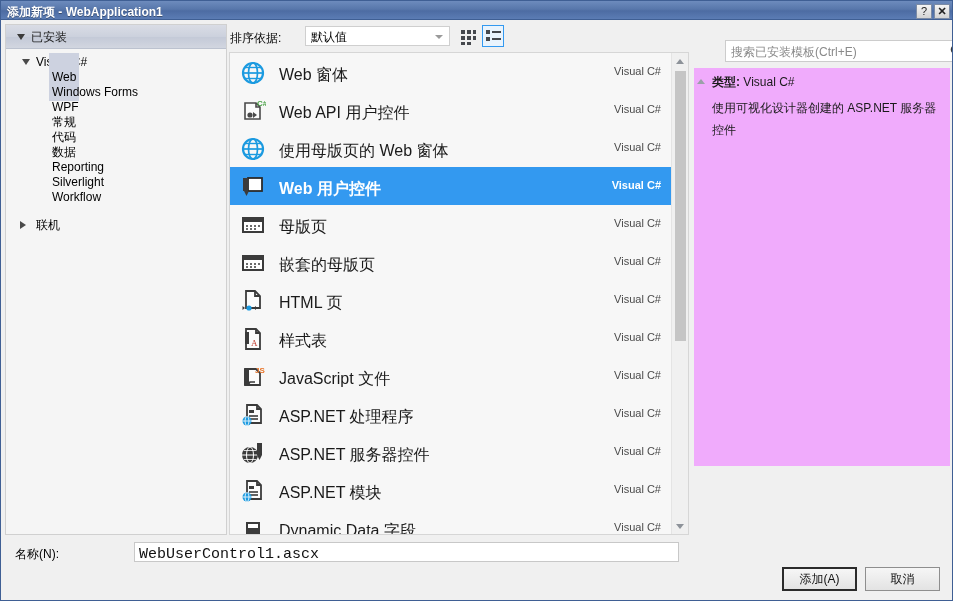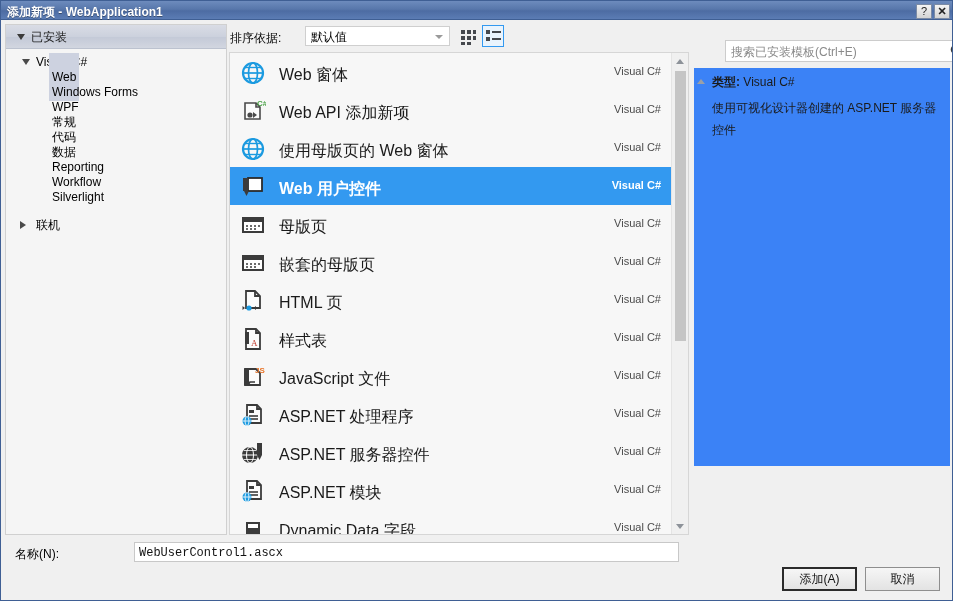--- a/index.html
+++ b/index.html
@@ -303,21 +303,21 @@
     right: 5px; top: 9px;
     width: 0; height: 0;
     border-left: 3px solid transparent;
     border-right: 3px solid transparent;
     border-top: 4px solid #555;
   }
   #desc-panel {
     position: absolute;
     left: 0; top: 28px;
     width: 256px; height: 398px;
-    background: #3b82f6;
+    background: #f0abfc;
   }
   #desc-collapse {
     position: absolute;
     left: 0; top: 6px;
     width: 14px; height: 14px;
     cursor: default;
   }
   #desc-collapse .gl {
     position: absolute;
     left: 3px; top: 5px;
@@ -362,21 +362,21 @@
     position: absolute;
     left: 133px; top: 5px;
     width: 545px; height: 20px;
     background: #ffffff;
     border: 1px solid #c8c8c8;
     box-sizing: border-box;
   }
   #name-value {
     position: absolute;
     left: 4px; top: 3px;
-    font-size: 12px;
+    font-size: 15px;
     font-family: "Liberation Mono", monospace;
     color: #111;
     white-space: nowrap;
   }
   .dlgbtn {
     position: absolute;
     top: 30px;
     width: 75px; height: 24px;
     background: linear-gradient(to bottom, #f6f6f6, #e3e3e3);
     border: 1px solid #8e8e8e;
@@ -435,24 +435,24 @@
         <div class="tree-node lvl2">
           <span class="node-text">代码</span>
         </div>
         <div class="tree-node lvl2">
           <span class="node-text">数据</span>
         </div>
         <div class="tree-node lvl2">
           <span class="node-text">Reporting</span>
         </div>
         <div class="tree-node lvl2">
+          <span class="node-text">Silverlight</span>
+        </div>
+        <div class="tree-node lvl2">
           <span class="node-text">Workflow</span>
-        </div>
-        <div class="tree-node lvl2">
-          <span class="node-text">Silverlight</span>
         </div>
 
         <div id="online-node">
           <span class="tri-right node-arrow"></span>
           <span>联机</span>
         </div>
       </div>
     </div>
 
     <div id="center-panel">
@@ -503,21 +503,21 @@
           <div class="tpl-row">
             <span class="tpl-icon">
               <svg width="26" height="26" viewBox="0 0 26 26">
                 <path d="M5 5 h11 l4 4 v12 h-15 z" fill="#fcfcfc" stroke="#4a4a4a" stroke-width="1.6"></path>
                 <path d="M16 5 v4 h4" fill="none" stroke="#4a4a4a" stroke-width="1.6"></path>
                 <circle cx="10" cy="17" r="2.6" fill="#4a4a4a"></circle>
                 <path d="M13 14 l4 3 -4 3" fill="#4a4a4a"></path>
                 <text x="17" y="8" font-size="8" fill="#4aa147" font-family="'Liberation Sans',sans-serif" font-weight="bold">C#</text>
               </svg>
             </span>
-            <span class="tpl-name">Web API 添加新项</span>
+            <span class="tpl-name">Web API 用户控件</span>
             <span class="tpl-lang">Visual C#</span>
           </div>
 
           <div class="tpl-row">
             <span class="tpl-icon">
               <svg width="26" height="26" viewBox="0 0 26 26">
                 <circle cx="13" cy="13" r="10" fill="none" stroke="#1b9ae0" stroke-width="2.2"></circle>
                 <ellipse cx="13" cy="13" rx="4.5" ry="10" fill="none" stroke="#1b9ae0" stroke-width="1.7"></ellipse>
                 <line x1="3" y1="13" x2="23" y2="13" stroke="#1b9ae0" stroke-width="1.7"></line>
                 <line x1="5" y1="7.5" x2="21" y2="7.5" stroke="#1b9ae0" stroke-width="1.4"></line>

